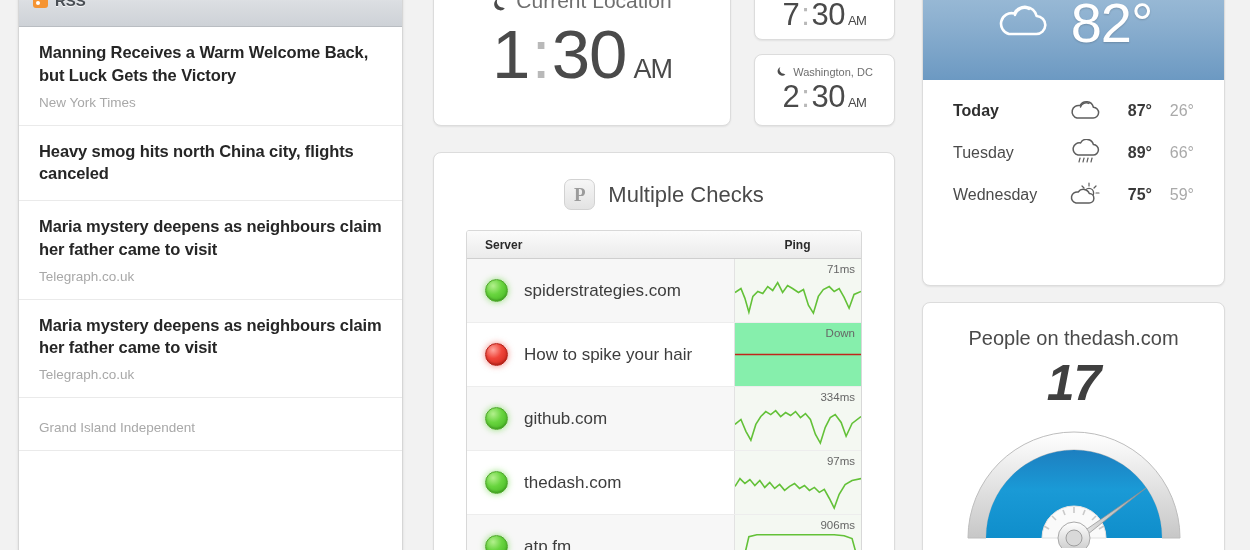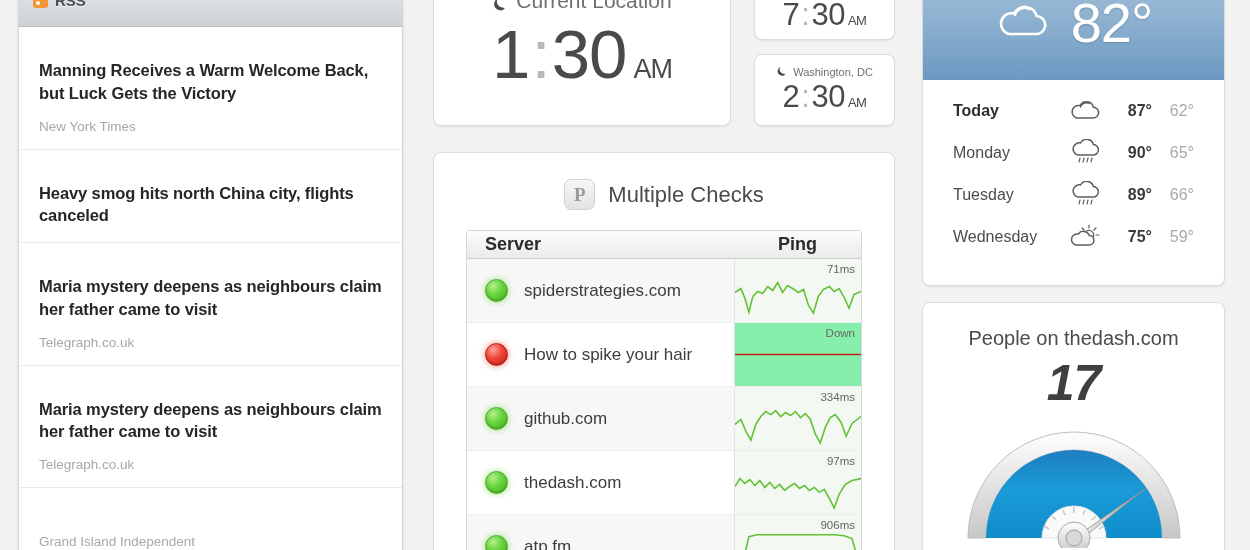--- a/index.html
+++ b/index.html
@@ -40,29 +40,29 @@
   }
   #news-header .rss {
     width:15px;height:15px;border-radius:3px;
     background:#f59432; position:relative; flex:none;
   }
   #news-header .rss::after{
     content:""; position:absolute; left:3px; bottom:3px;
     width:4px;height:4px;border-radius:50%;background:#fff;
   }
   .news-item {
-    padding:32px 20px 15px 20px;
+    padding:14px 20px 15px 20px;
     border-bottom:1px solid #eaeaea;
   }
   .news-title {
     font-size:16.5px; font-weight:bold; line-height:1.38;
     color:#262626; letter-spacing:-0.1px;
   }
   .news-source {
-    margin-top:14px; font-size:13.5px; color:#a8a8a8;
+    margin-top:8px; font-size:13.5px; color:#a8a8a8;
   }
 
   
   .clock { background:#fff; }
   #clock-main {
     left:433px; top:-44px; width:298px; height:170px;
     display:flex; flex-direction:column; align-items:center; justify-content:center;
   }
   #clock-main .loc {
     display:flex; align-items:center; gap:9px;
@@ -114,21 +114,21 @@
     display:flex;align-items:center;justify-content:center;
     font-size:19px; font-weight:bold; color:#9b9b9b;
     font-family:"Liberation Serif", serif;
     flex:none;
   }
   .checks-table { margin:0 32px; border:1px solid #d8d8d8; border-radius:3px; overflow:hidden; }
   .checks-head {
     display:flex; height:28px; align-items:center;
     background:linear-gradient(to bottom,#fbfbfb,#ebebeb);
     border-bottom:1px solid #cfcfcf;
-    font-size:18px; font-weight:bold; color:#2b2b2b;
+    font-size:12px; font-weight:bold; color:#2b2b2b;
   }
   .col-server { flex:1; padding-left:18px; }
   .col-ping { width:127px; text-align:center; }
   .check-row {
     display:flex; align-items:stretch; height:64px;
     border-bottom:1px solid #ededed;
   }
   .check-row.alt { background:#f7f7f7; }
   .check-row .cell-server {
     flex:1; display:flex; align-items:center; gap:16px; padding-left:18px;
@@ -364,37 +364,21 @@
     <div id="weather-list">
         <div class="wrow today">
           <span class="day">Today</span>
           <span class="ico">
             <svg width="34" height="24" viewBox="0 0 34 24">
               <path d="M8 19h16a5.4 5.4 0 0 0 .4-10.8A7.2 7.2 0 0 0 11 6.6 5.3 5.3 0 0 0 8 19z" fill="none" stroke="#5d5d5d" stroke-width="1.5" stroke-linejoin="round"></path>
               <path d="M11.5 8a6 6 0 0 1 8.4-3.6" fill="none" stroke="#5d5d5d" stroke-width="1.4" stroke-linecap="round"></path>
             </svg>
           </span>
           <span class="hi">87°</span>
-          <span class="lo">62°</span>
-        </div>
-        <div class="wrow">
-          <span class="day">Monday</span>
-          <span class="ico">
-            <svg width="34" height="28" viewBox="0 0 34 28">
-              <path d="M9 16h15a5.2 5.2 0 0 0 .4-10.4A6.9 6.9 0 0 0 11.6 4 5.1 5.1 0 0 0 9 16z" fill="none" stroke="#5d5d5d" stroke-width="1.5" stroke-linejoin="round"></path>
-              <g stroke="#5d5d5d" stroke-width="1.2" stroke-linecap="round">
-                <line x1="11" y1="19" x2="10" y2="23"></line>
-                <line x1="15" y1="19" x2="14" y2="23"></line>
-                <line x1="19" y1="19" x2="18" y2="23"></line>
-                <line x1="23" y1="19" x2="22" y2="23"></line>
-              </g>
-            </svg>
-          </span>
-          <span class="hi">90°</span>
-          <span class="lo">65°</span>
+          <span class="lo">26°</span>
         </div>
         <div class="wrow">
           <span class="day">Tuesday</span>
           <span class="ico">
             <svg width="34" height="28" viewBox="0 0 34 28">
               <path d="M9 16h15a5.2 5.2 0 0 0 .4-10.4A6.9 6.9 0 0 0 11.6 4 5.1 5.1 0 0 0 9 16z" fill="none" stroke="#5d5d5d" stroke-width="1.5" stroke-linejoin="round"></path>
               <g stroke="#5d5d5d" stroke-width="1.2" stroke-linecap="round">
                 <line x1="11" y1="19" x2="10" y2="23"></line>
                 <line x1="15" y1="19" x2="14" y2="23"></line>
                 <line x1="19" y1="19" x2="18" y2="23"></line>

